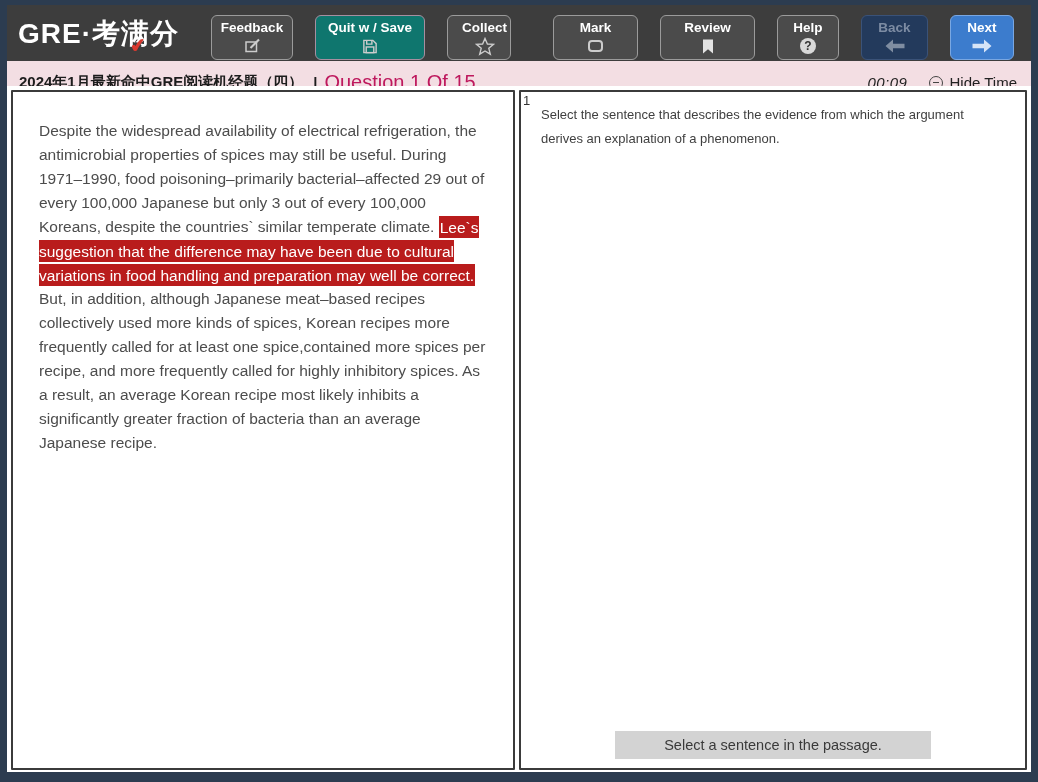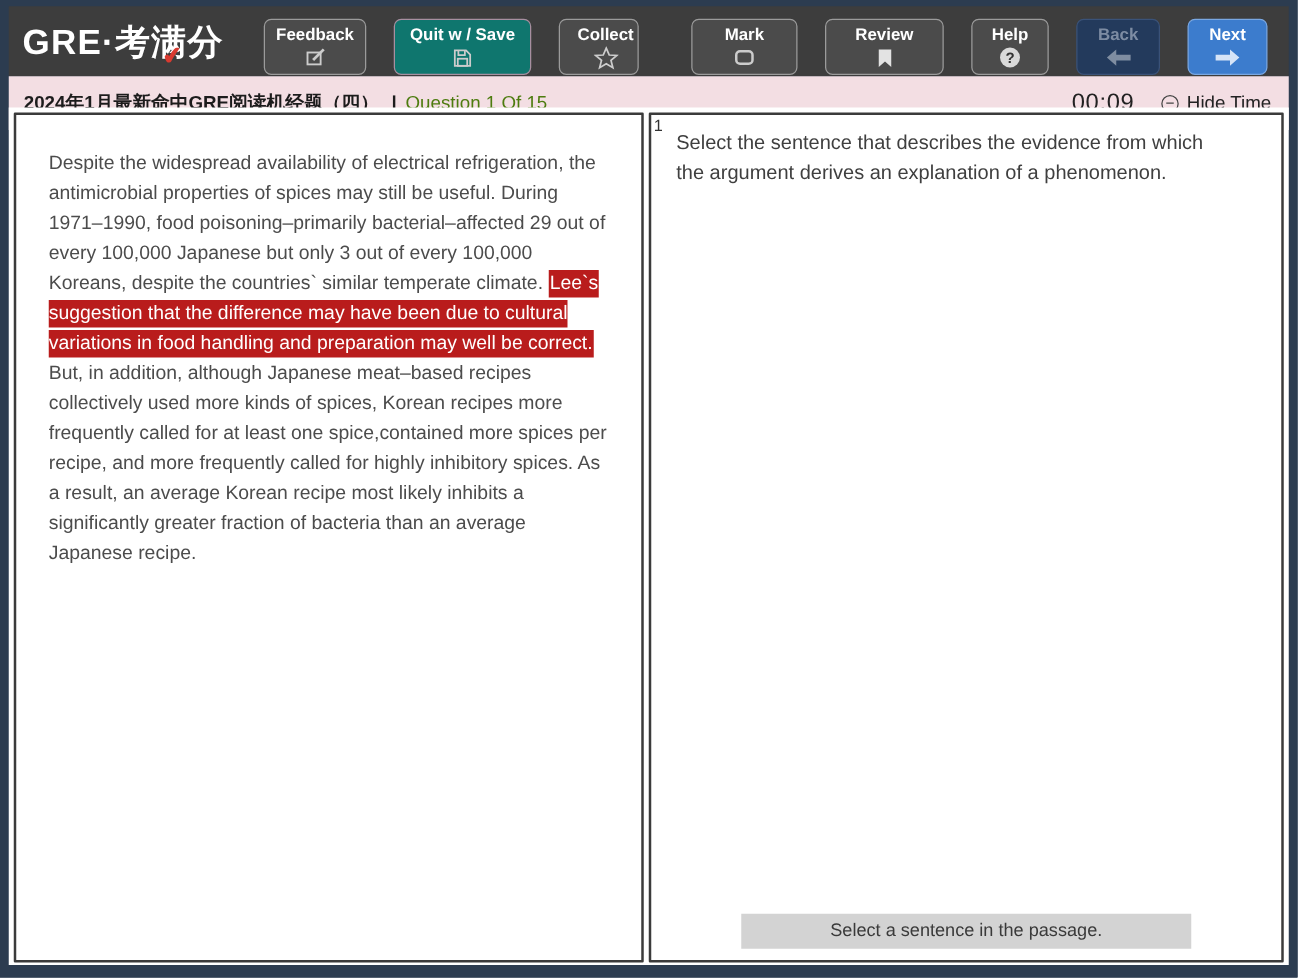--- a/index.html
+++ b/index.html
@@ -22,41 +22,41 @@
   .tbtn.back { background:#233a5c; border-color:#3a5278; }
   .tbtn.back .lbl { color:#7d8ca3; }
   .tbtn.next { background:#3c7ccd; border-color:#79a7e2; }
   .mark-box { width:15px; height:12px; border:2px solid #cccccc; border-radius:4px; }
   .qcircle { width:16px; height:16px; border-radius:50%; background:#d9d9d9; color:#333333; font-size:12px; font-weight:bold; display:flex; align-items:center; justify-content:center; }
 
   
   .infobar { position:absolute; left:7px; top:61px; width:1024px; height:43px; background:#f3dee3; display:flex; align-items:center; padding:0 14px 0 12px; color:#1c1c1c; }
   .set-title { font-size:15px; font-weight:bold; white-space:nowrap; }
   .sep { font-size:15px; font-weight:bold; margin:0 7px 0 10px; }
-  .q-progress { font-size:15px; white-space:nowrap; color:#4d7c0f;text-decoration:underline; }
+  .q-progress { font-size:20px; white-space:nowrap; color:#be185d;text-decoration:underline; }
   .info-right { margin-left:auto; display:flex; align-items:center; }
-  .timer { font-size:19px; color:#222222; letter-spacing:0.5px; }
+  .timer { font-size:15px; color:#222222; letter-spacing:0.5px;font-style:italic; }
   .hide-time { display:flex; align-items:center; gap:6px; margin-left:22px; cursor:pointer; }
   .minus-circle { width:14px; height:14px; border:1.5px solid #444444; border-radius:50%; position:relative; }
   .minus-circle::after { content:""; position:absolute; left:2.5px; top:5px; width:6px; height:1.6px; background:#444444; }
   .hide-time-label { font-size:15px; color:#222222; white-space:nowrap; }
 
   
   .main { position:absolute; left:7px; top:86px; width:1024px; height:686px; background:#ffffff; }
   .panel { position:absolute; top:4px; height:680px; background:#ffffff; border:2px solid #3b3b3b; border-radius:1px; }
   .panel-left { left:4px; width:504px; }
   .panel-right { left:512px; width:508px; }
 
   .passage { padding:27px 22px 0 26px; font-size:15.5px; line-height:24px; color:#4c4c4c; }
   .hl { background:#b91c1c; color:#ffffff; padding:2.5px 1px; }
 
   .qnum { position:absolute; left:2px; top:1px; font-size:13px; color:#333333; line-height:15px; }
-  .question-text { padding:11px 42px 0 20px; font-size:16px; line-height:24px; color:#3f3f3f; }
+  .question-text { padding:11px 42px 0 20px; font-size:13px; line-height:24px; color:#3f3f3f; }
 
-  .instruction { position:absolute; left:50%; bottom:9px; transform:translateX(-50%); width:360px; height:28px; line-height:28px; text-align:center; background:#d3d3d3; color:#3a3a3a; font-size:14.5px; white-space:nowrap; }
+  .instruction { position:absolute; left:50%; bottom:9px; transform:translateX(-50%); width:316px; height:28px; line-height:28px; text-align:center; background:#d3d3d3; color:#3a3a3a; font-size:14.5px; white-space:nowrap; }
 </style>
 </head>
 <body>
 
 <div class="screen">
 
   <div class="topbar">
     <div class="brand">
       <span>GRE·考满分</span>
       <span class="brand-check">✔</span>

